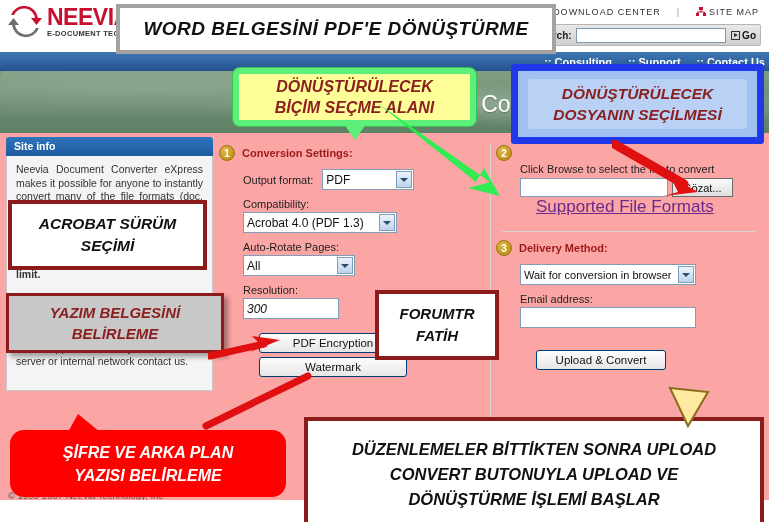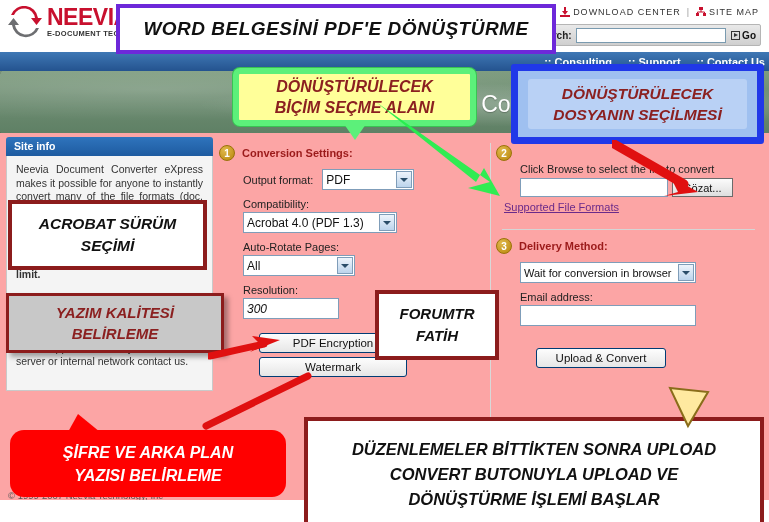--- a/index.html
+++ b/index.html
@@ -15,21 +15,21 @@
 
   
   .topbar { position:absolute; left:0; top:0; width:769px; height:52px; background:#ffffff; }
   .logo-wrap { position:absolute; left:8px; top:6px; display:flex; align-items:center; }
   .logo-mark { width:34px; height:32px; position:relative; }
   .logo-text { margin-left:5px; line-height:1; }
   .logo-name { font-size:23px; font-weight:bold; color:#c8102e; letter-spacing:-0.5px; font-family:"Liberation Sans", sans-serif; }
   .logo-sub { font-size:7.5px; font-weight:bold; color:#333; letter-spacing:0.3px; margin-top:1px; }
 
   .toplinks { position:absolute; right:10px; top:7px; font-size:9px; color:#333; letter-spacing:1px;
-              font-family:"Liberation Sans", sans-serif; display:flex; align-items:center; gap:6px; }
+              font-family:"Liberation Sans", sans-serif; display:flex; align-items:center; gap:16px; }
   .toplinks .tl { display:flex; align-items:center; gap:3px; cursor:pointer; }
   .toplinks .sep { color:#999; }
 
   .searchbar { position:absolute; right:8px; top:24px; width:230px; height:22px;
                background:linear-gradient(#e9e9e9,#cfcfcf); border:1px solid #b5b5b5;
                border-radius:2px; display:flex; align-items:center; padding:0 4px; }
   .searchbar .lbl { font-size:10px; font-weight:bold; color:#222; margin-right:4px; }
   .searchbar input { flex:1; height:15px; border:1px solid #7a9bb0; background:#fff; font-size:10px; padding:0 2px; }
   .go-btn { margin-left:5px; font-size:10px; font-weight:bold; color:#111; display:flex; align-items:center; gap:2px; cursor:pointer; }
   .go-sq { width:9px; height:9px; border:1px solid #333; display:inline-block; position:relative; }
@@ -108,38 +108,38 @@
   input.xp-text { font-family:"Liberation Sans", sans-serif; font-size:12px; color:#111;
                   border:1px solid #7f9db9; background:#fff; height:21px; padding:0 3px; }
 
   button.xp-btn { font-family:"Liberation Sans", sans-serif; font-size:11.5px; color:#111;
                   background:linear-gradient(#fdfdfd,#e6e6e6); border:1px solid #003c74;
                   border-radius:3px; height:20px; cursor:pointer; padding:0 8px; }
   button.gozat { border:1px solid #6b6b6b; border-radius:0; background:linear-gradient(#fbfbfb,#dedede);
                  font-size:11px; height:19px; padding:0 10px; }
 
   .hint { font-size:11px; color:#222; margin:0 0 3px 24px; }
-  a.slink { font-size:11px; color:#6a2a8a; text-decoration:underline; margin-left:8px; display:inline-block; }
+  a.slink { font-size:17px; color:#6a2a8a; text-decoration:underline; margin-left:40px; display:inline-block; }
   .hr { margin:14px 6px 4px 6px; border-top:1px solid #d5d5d5; }
 
   .btnstack { margin:14px 0 0 40px; display:flex; flex-direction:column; gap:4px; width:148px; }
   .upload-wrap { margin:22px 0 0 40px; }
 
   
   .redstrip { position:absolute; left:0; top:500px; width:769px; height:22px;
               background:#ffffff; }
 
   
   .anno { position:absolute; z-index:40; text-align:center;
           font-family:"Liberation Sans", sans-serif; font-style:italic; font-weight:bold;
           display:flex; align-items:center; justify-content:center; }
 
   .anno-title {
     left:116px; top:4px; width:440px; height:50px;
-    background:#fff; border:4px solid #6d28d9;
+    background:#fff; border:4px solid #a3a3a3;
     font-size:19px; color:#111; letter-spacing:0.5px;
   }
   .anno-green {
     left:233px; top:68px; width:243px; height:58px;
     background:#ffff99; border:6px solid #5cf07a;
     border-radius:7px; font-size:16px; color:#8b2020; line-height:21px;
     box-shadow:0 0 0 1px #39c253;
   }
   .anno-green .tail { position:absolute; left:50%; margin-left:-11px; bottom:-20px;
         width:0;height:0;border-left:11px solid transparent;border-right:11px solid transparent;
@@ -396,21 +396,21 @@
 
   <div class="anno anno-acrobat">
     <span class="anno-multiline">
       <span style="display:block">ACROBAT SÜRÜM</span>
       <span style="display:block">SEÇİMİ</span>
     </span>
   </div>
 
   <div class="anno anno-yazim">
     <span class="anno-multiline">
-      <span style="display:block">YAZIM KALİTESİ</span>
+      <span style="display:block">YAZIM BELGESİNİ</span>
       <span style="display:block">BELİRLEME</span>
     </span>
   </div>
 
   <div class="anno anno-forumtr">
     <span class="anno-multiline">
       <span style="display:block">FORUMTR</span>
       <span style="display:block">FATİH</span>
     </span>
   </div>

